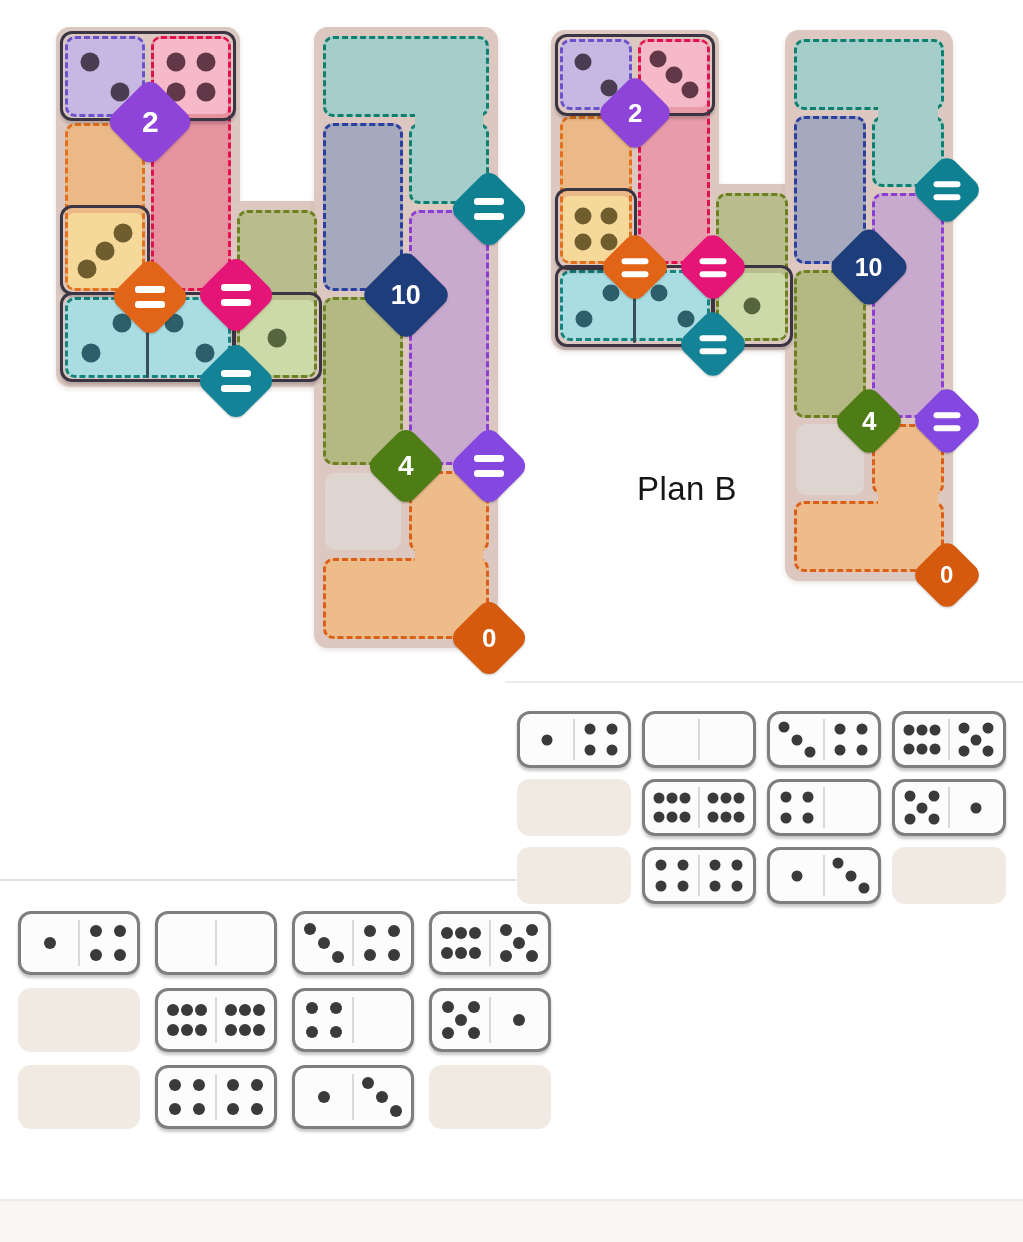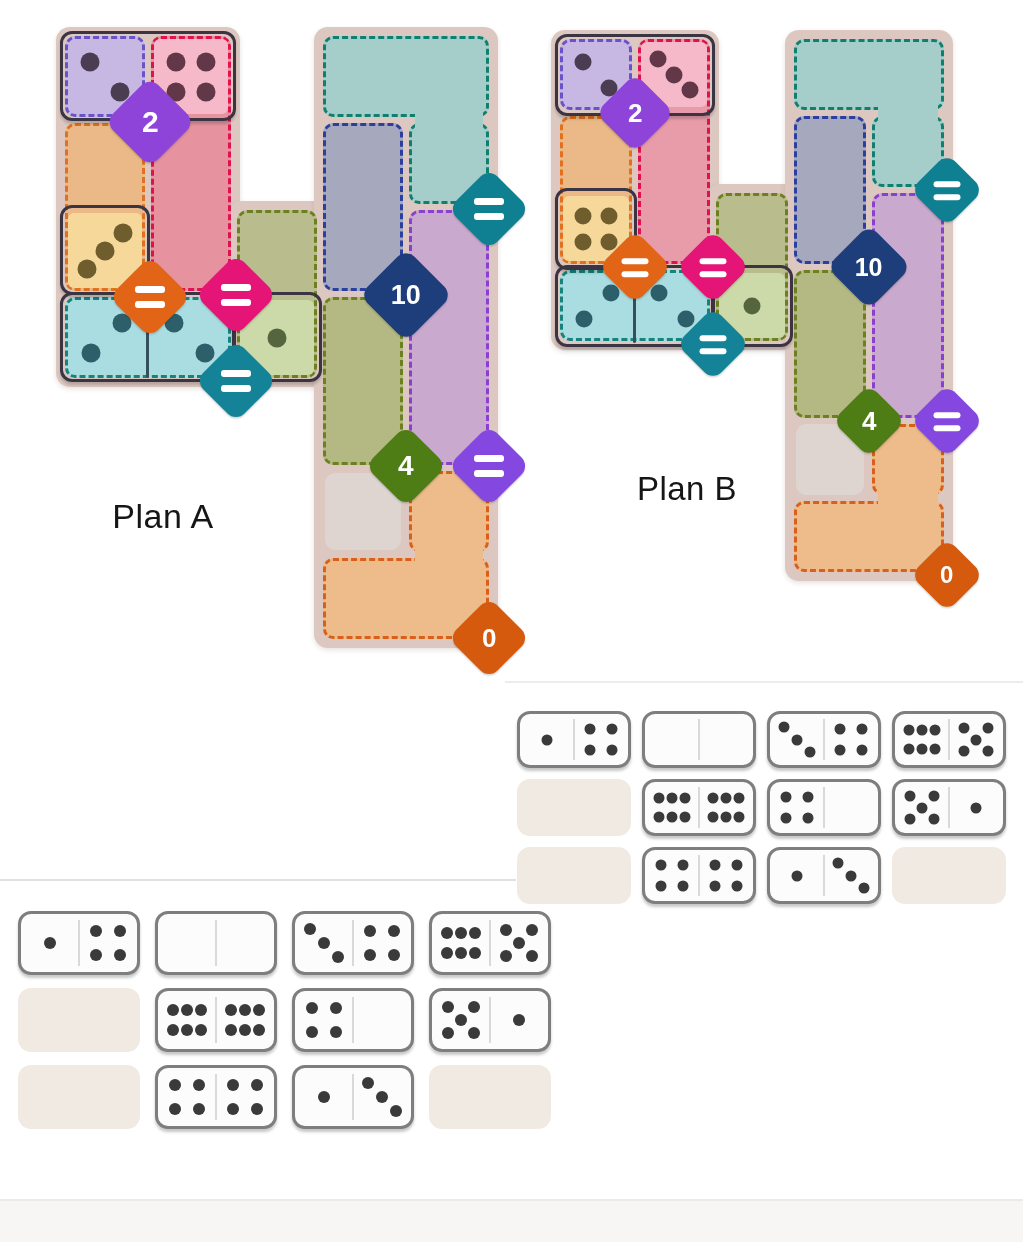--- a/index.html
+++ b/index.html
@@ -27,21 +27,20 @@
   .vline{position:absolute;left:50%;top:10%;height:80%;width:2px;background:#d9d9d9;transform:translateX(-1px);}
   .divider{position:absolute;}
   .plan-label{position:absolute;color:#161616;text-align:center;letter-spacing:.5px;}
   #plan-a-label{left:88px;top:497px;width:150px;font-size:34px;}
   #plan-b-label{left:612px;top:470px;width:150px;font-size:33px;}
 </style>
 </head>
 <body>
 
 <div id="page">
-  <div id="plan-a-label" class="plan-label">Plan A</div>
   <div id="plan-b-label" class="plan-label">Plan B</div>
 <div class="divider" style="left: 0px; top: 1200px; width: 1023px; height: 42px; background: rgb(247, 246, 244);"></div>
     <div class="divider" style="left: 505px; top: 681px; width: 518px; height: 2px; background: rgb(236, 236, 236);"></div>
     <div class="divider" style="left: 0px; top: 879px; width: 516px; height: 2px; background: rgb(227, 225, 222);"></div>
     <div class="divider" style="left: 0px; top: 1199px; width: 1023px; height: 2px; background: rgb(236, 234, 232);"></div>
     <div class="panel" style="left: 56px; top: 27px; width: 184px; height: 360px;"></div>
     <div class="panel" style="left: 228px; top: 201px; width: 98px; height: 186px;"></div>
     <div class="panel" style="left: 314px; top: 27px; width: 184px; height: 621px;"></div>
     <div class="region dashed" style="background: rgb(198, 183, 227); border-color: rgb(106, 82, 200); left: 65px; top: 36px; width: 80px; height: 81px;"></div>
     <div class="region dashed" style="background: rgb(230, 146, 159); border-color: rgb(225, 17, 80); left: 151px; top: 36px; width: 80px; height: 255px;"></div>

